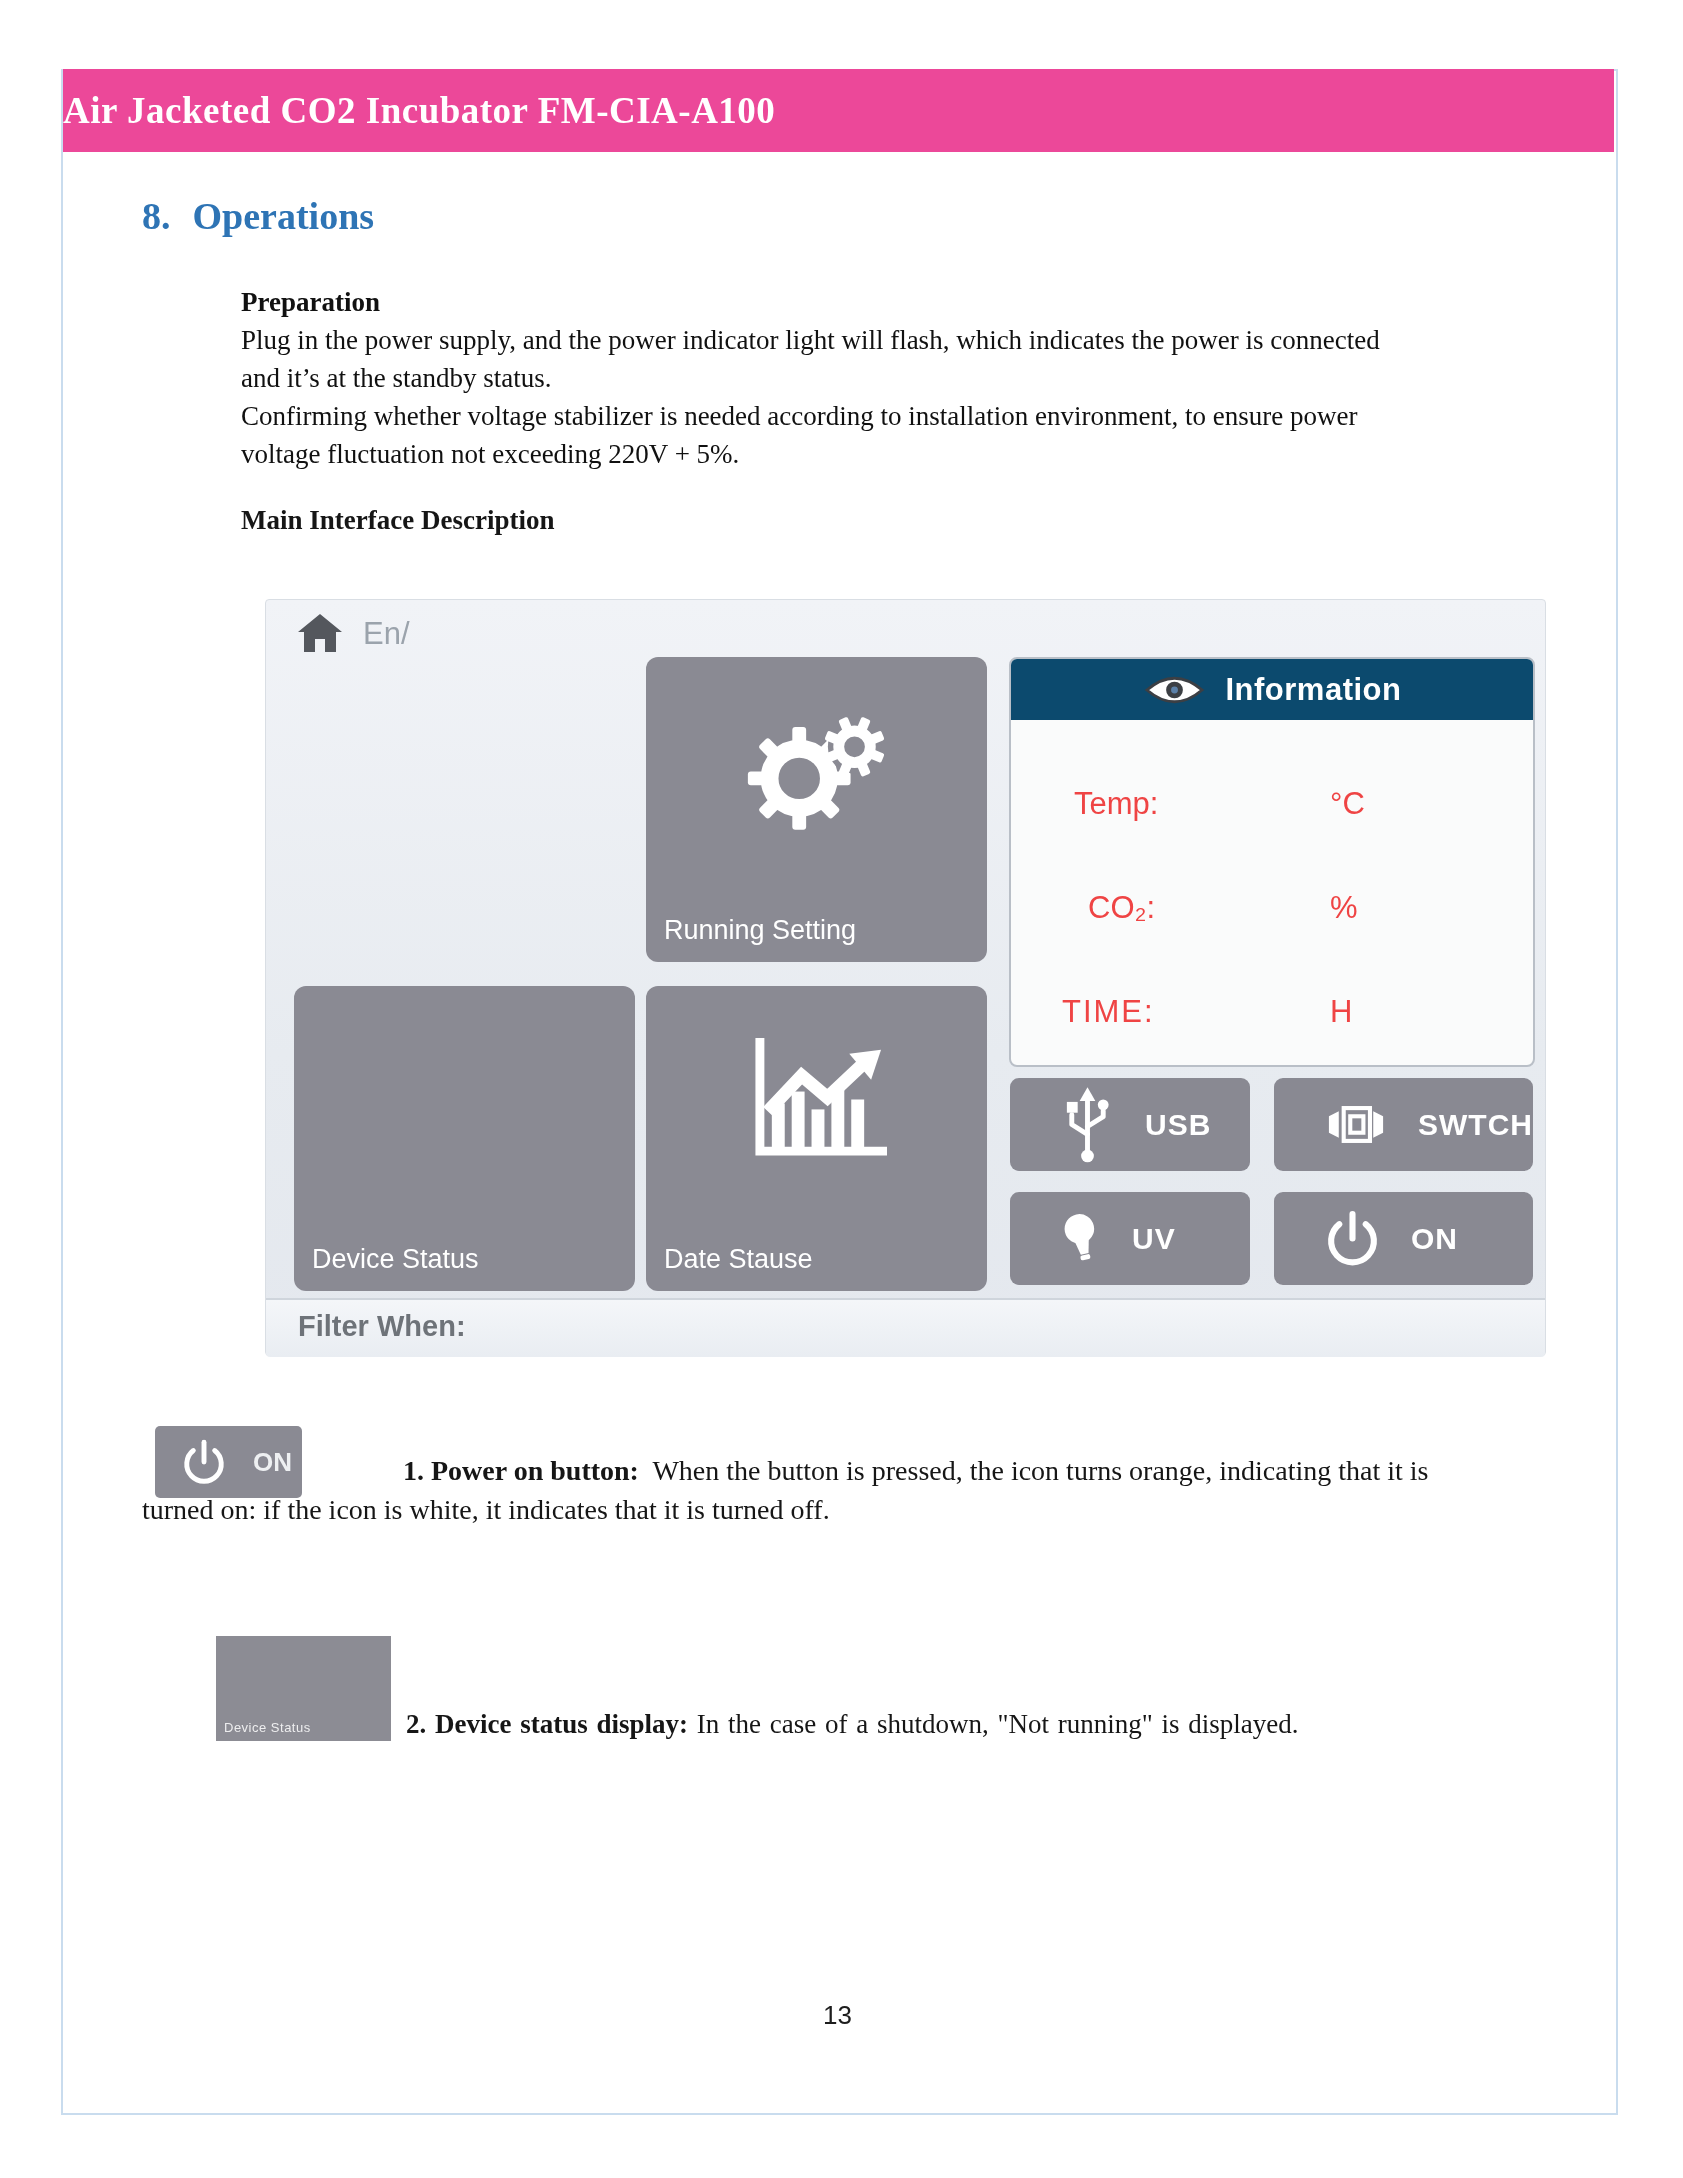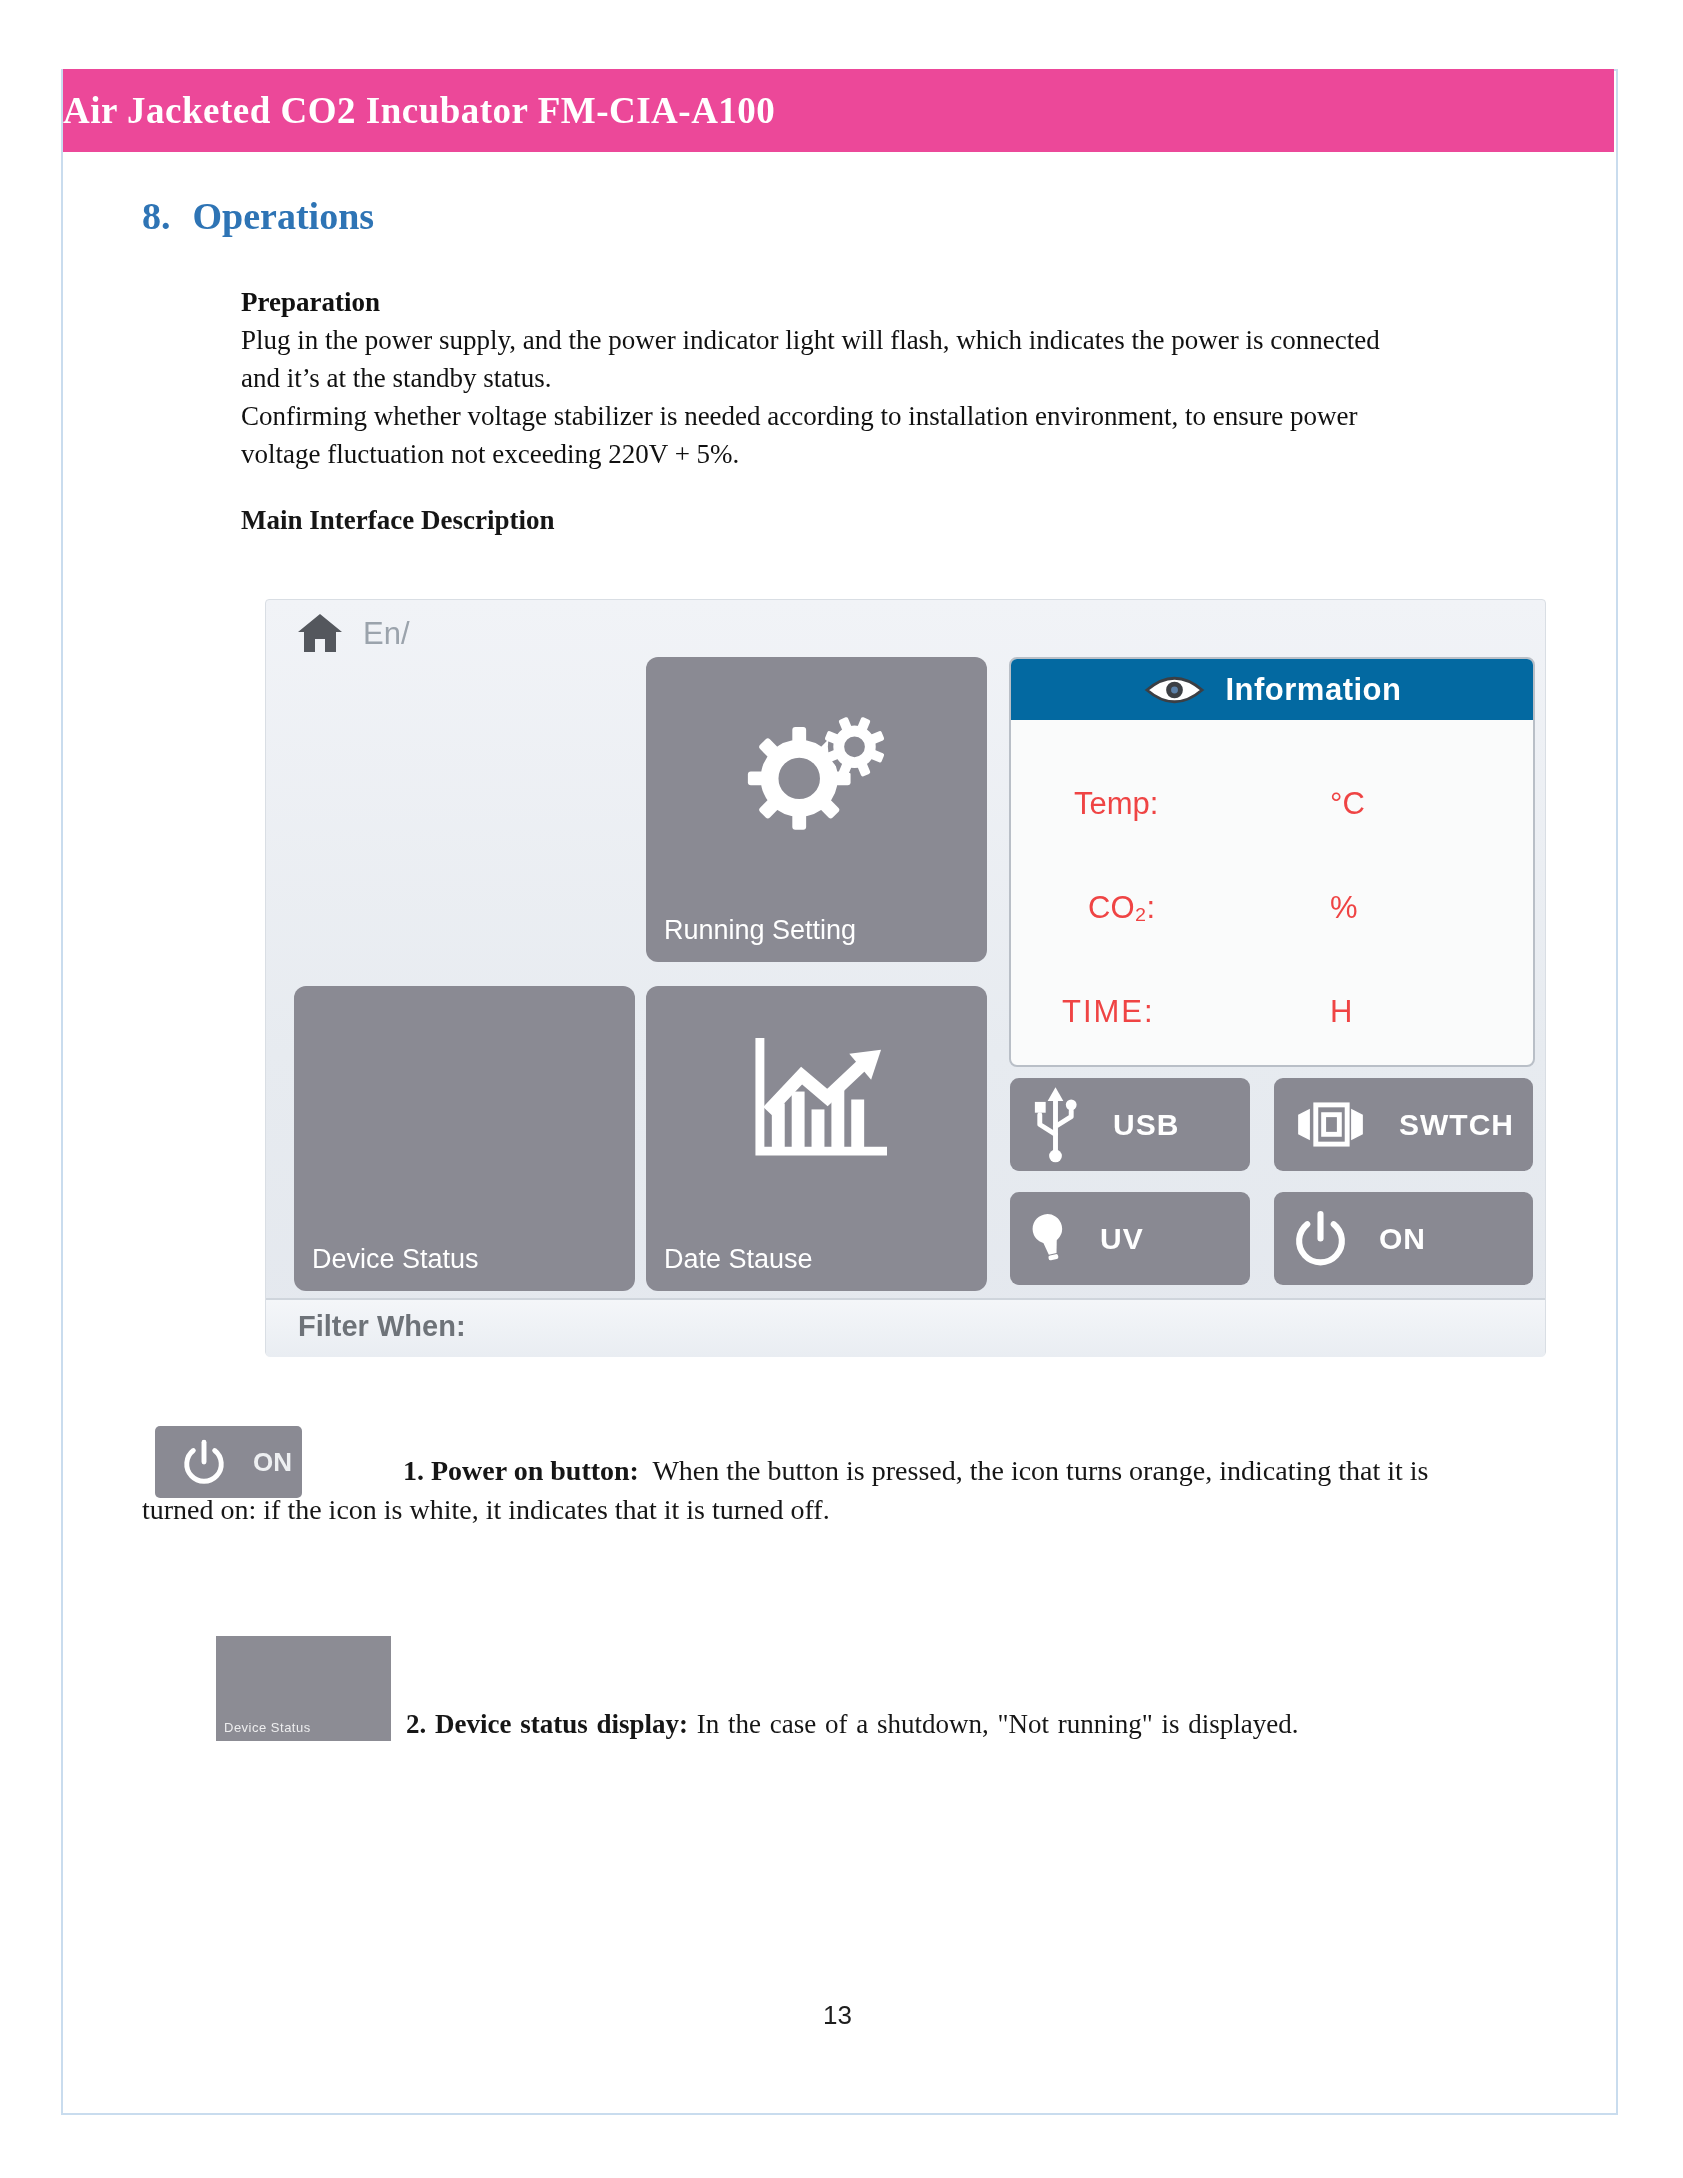--- a/index.html
+++ b/index.html
@@ -29,31 +29,31 @@
        background:linear-gradient(#f1f3f7 0%,#e7ebf0 60%,#e4e8ee 100%);
        border:1px solid #d9dee4;border-radius:4px;
        font-family:"Liberation Sans",sans-serif;}
   .scr-crumb{position:absolute;left:97px;top:16px;font-size:31px;color:#9ba3ac;}
   .tile{position:absolute;width:341px;height:305px;background:#8a8a93;border-radius:12px;}
   .tile .lbl{position:absolute;left:18px;bottom:16px;color:#ffffff;font-size:27px;}
   .tile-ico{position:absolute;left:0;right:0;top:50px;display:flex;justify-content:center;}
 
   .info{position:absolute;left:743px;top:57px;width:522px;height:406px;background:#fafbfb;
         border:2px solid #b9bfc7;border-radius:8px;overflow:hidden;}
-  .info-head{position:absolute;left:0;top:0;width:100%;height:61px;background:#0369a1;
+  .info-head{position:absolute;left:0;top:0;width:100%;height:61px;background:#0c4a6e;
              display:flex;align-items:center;justify-content:center;gap:20px;}
   .info-head span{color:#ffffff;font-size:31px;font-weight:bold;letter-spacing:0.5px;}
   .info-row{position:absolute;left:0;width:100%;height:42px;color:#ef4444;font-size:31px;}
   .info-row .u{position:absolute;left:319px;top:0;}
   .row-temp{top:127px;} .row-temp .l{position:absolute;left:63px;}
   .row-co2 {top:231px;} .row-co2 .l{position:absolute;left:77px;}
   .row-time{top:335px;} .row-time .l{position:absolute;left:51px;letter-spacing:2px;}
 
   .scr-btn{position:absolute;height:93px;background:#898992;border-radius:9px;
-           display:flex;align-items:center;gap:30px;padding-left:18px;box-sizing:border-box;}
+           display:flex;align-items:center;gap:30px;padding-left:50px;box-sizing:border-box;}
   .scr-btn .lbl{color:#ffffff;font-size:30px;font-weight:600;letter-spacing:1px;}
   .btn-usb  {left:744px; top:478px;width:240px;}
   .btn-swtch{left:1008px;top:478px;width:259px;}
   .btn-uv   {left:744px; top:592px;width:240px;}
   .btn-on   {left:1008px;top:592px;width:259px;}
 
   .filter-strip{position:absolute;left:0;top:698px;width:100%;height:57px;
                 background:linear-gradient(#f4f6f9,#e9edf2);border-top:2px solid #cfd5dc;
                 border-radius:0 0 4px 4px;}
   .filter-strip span{position:absolute;left:32px;top:10px;color:#6e7379;font-size:29px;font-weight:600;}

